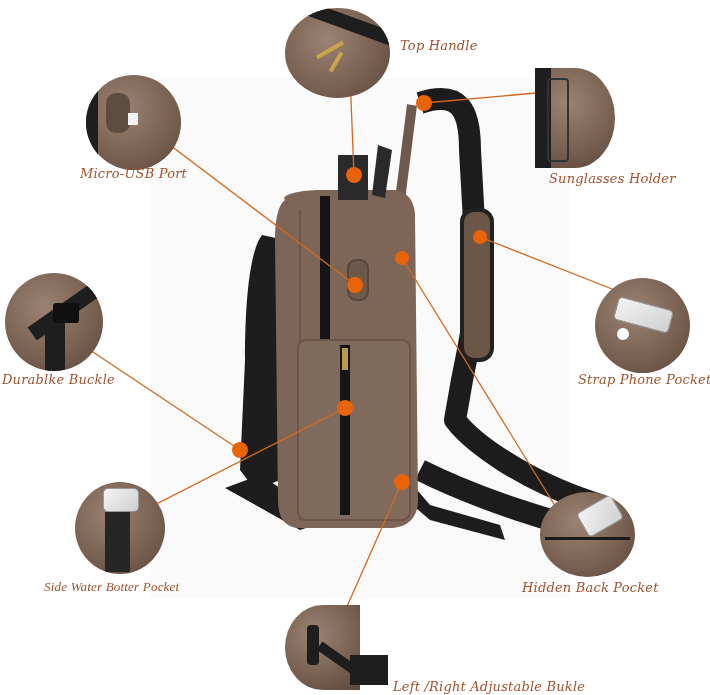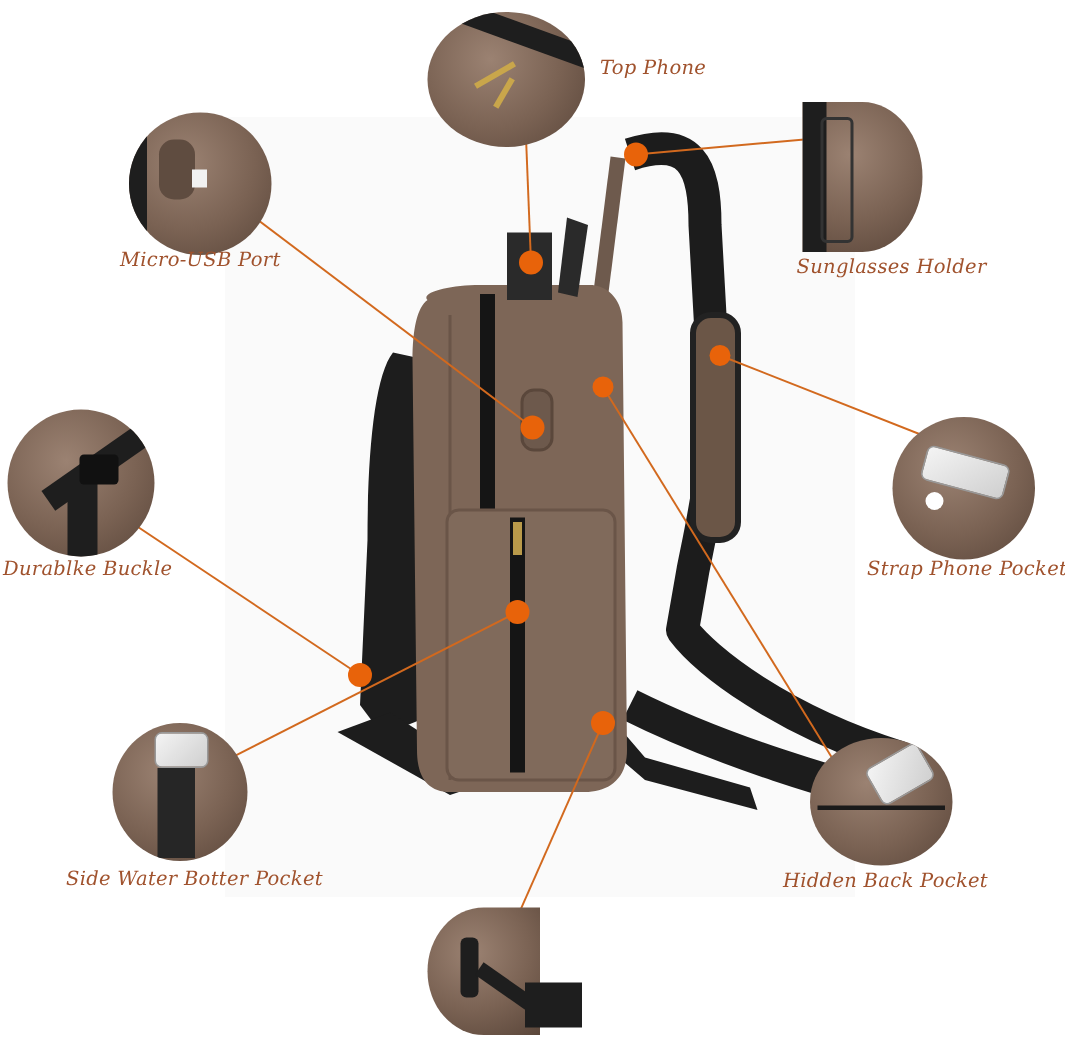--- a/index.html
+++ b/index.html
@@ -74,58 +74,59 @@
       <circle cx="345" cy="408" r="8"></circle>
       <circle cx="402" cy="482" r="8"></circle>
     </g>
   </svg>
 
   <div class="inset" style="left:285px;top:8px;width:105px;height:90px;">
     <div class="strap" style="left:0;top:5px;width:110px;height:14px;transform:rotate(20deg);"></div>
     <div class="zip" style="left:30px;top:40px;width:30px;height:4px;transform:rotate(-30deg);"></div>
     <div class="zip" style="left:40px;top:52px;width:22px;height:4px;transform:rotate(-60deg);"></div>
   </div>
-  <div class="label" style="left:400px;top:38px;">Top Phone</div>
+  <div class="label" style="left:400px;top:38px;">Top Handle</div>
 
   <div class="inset" style="left:86px;top:75px;width:95px;height:95px;">
     <div style="position:absolute;left:20px;top:18px;width:24px;height:40px;border-radius:10px;background:#5f4c40;"></div>
     <div style="position:absolute;left:42px;top:38px;width:10px;height:12px;background:#f1f1f1;"></div>
     <div class="strap" style="left:0;top:0;width:12px;height:95px;"></div>
   </div>
   <div class="label" style="left:80px;top:166px;">Micro-USB Port</div>
 
   <div class="inset" style="left:535px;top:68px;width:80px;height:100px;border-radius:0 50% 50% 0;">
     <div class="strap" style="left:0;top:0;width:16px;height:100px;"></div>
     <div style="position:absolute;left:12px;top:10px;width:18px;height:80px;border:2px solid #333;border-radius:4px;"></div>
   </div>
-  <div class="label" style="left:531px;top:171px;text-align:right;">Sunglasses Holder</div>
+  <div class="label" style="left:549px;top:171px;text-align:right;">Sunglasses Holder</div>
 
   <div class="inset" style="left:5px;top:273px;width:98px;height:98px;">
     <div class="strap" style="left:20px;top:30px;width:80px;height:16px;transform:rotate(-35deg);"></div>
     <div class="strap" style="left:40px;top:45px;width:20px;height:60px;"></div>
     <div style="position:absolute;left:48px;top:30px;width:26px;height:20px;background:#111;border-radius:3px;"></div>
   </div>
   <div class="label" style="left:2px;top:372px;text-align:right;">Durablke Buckle</div>
 
   <div class="inset" style="left:595px;top:278px;width:95px;height:95px;">
     <div class="phone" style="left:20px;top:25px;width:55px;height:22px;transform:rotate(15deg);"></div>
     <div style="position:absolute;left:22px;top:50px;width:12px;height:12px;border-radius:50%;background:#fff;"></div>
   </div>
   <div class="label" style="left:578px;top:372px;">Strap Phone Pocket</div>
 
   <div class="inset" style="left:75px;top:482px;width:90px;height:92px;">
     <div class="phone" style="left:28px;top:6px;width:34px;height:22px;"></div>
     <div style="position:absolute;left:30px;top:30px;width:25px;height:60px;background:#262626;"></div>
   </div>
-  <div class="label" style="left:44px;top:579px;">Side Water Botter Pocket</div>
+  <div class="label" style="left:44px;top:579px;font-family:Liberation Serif, serif;">Side Water Botter Pocket</div>
 
   <div class="inset" style="left:540px;top:492px;width:95px;height:85px;">
     <div style="position:absolute;left:5px;top:45px;width:85px;height:3px;background:#1a1a1a;"></div>
     <div class="phone" style="left:40px;top:10px;width:38px;height:26px;transform:rotate(-30deg);"></div>
   </div>
   <div class="label" style="left:522px;top:580px;text-align:right;">Hidden Back Pocket</div>
 
   <div class="inset" style="left:285px;top:605px;width:75px;height:85px;border-radius:50% 0 0 50%;">
     <div class="strap" style="left:22px;top:20px;width:12px;height:40px;border-radius:4px;"></div>
     <div class="strap" style="left:30px;top:50px;width:50px;height:10px;transform:rotate(35deg);"></div>
   </div>
   <div class="strap" style="position:absolute;left:350px;top:655px;width:38px;height:30px;background:#1e1e1e;"></div>
+  <div class="label" style="left:393px;top:679px;">Left /Right Adjustable Bukle</div>
 </div>
 
 </body></html>

